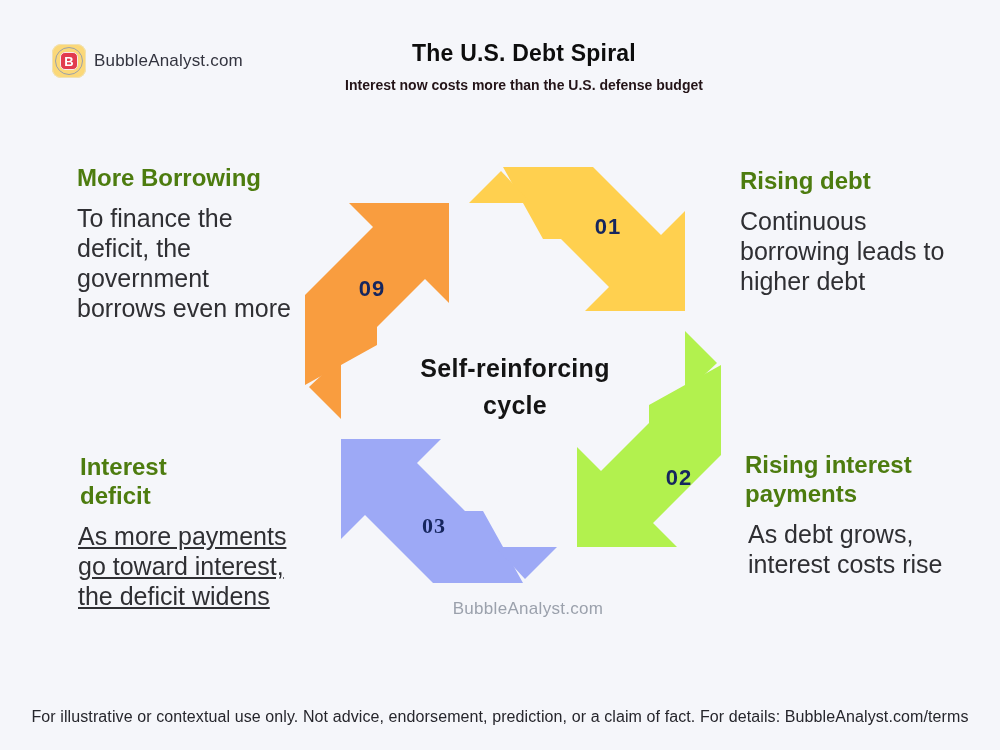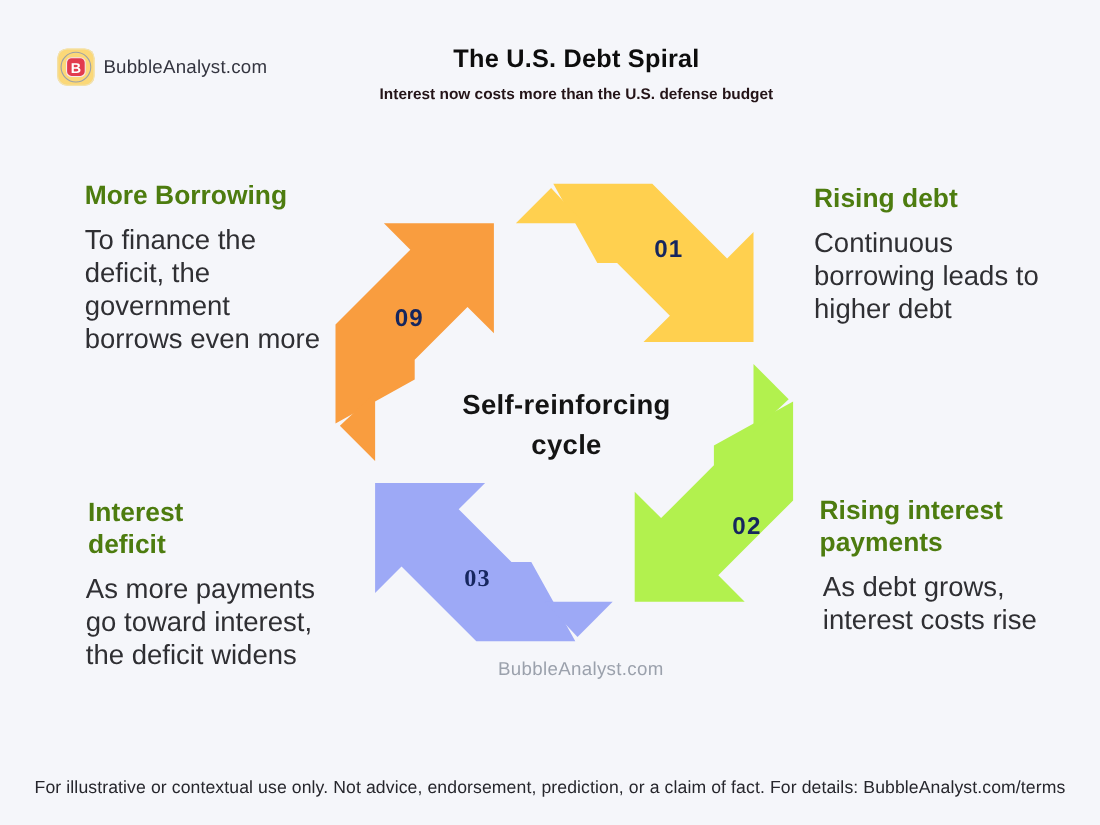--- a/index.html
+++ b/index.html
@@ -96,16 +96,16 @@
   <div class="step-desc" style="width:225px;">Continuous borrowing leads to higher debt</div>
 </div>
 
 <div class="step-block" style="left:745px;top:450px;width:230px;">
   <div class="step-title" style="width:210px;">Rising interest payments</div>
   <div class="step-desc" style="width:225px;margin-left:3px;">As debt grows, interest costs rise</div>
 </div>
 
 <div class="step-block" style="left:80px;top:452px;width:240px;">
   <div class="step-title" style="width:160px;">Interest deficit</div>
-  <div class="step-desc" style="width:235px;margin-left:-2px;">As more payments go toward interest, the deficit widens</div>
+  <div class="step-desc" style="width:235px;margin-left:-2px;text-decoration:underline;">As more payments go toward interest, the deficit widens</div>
 </div>
 
 <div class="footer">For illustrative or contextual use only. Not advice, endorsement, prediction, or a claim of fact. For details: BubbleAnalyst.com/terms</div>
 
 </body></html>

